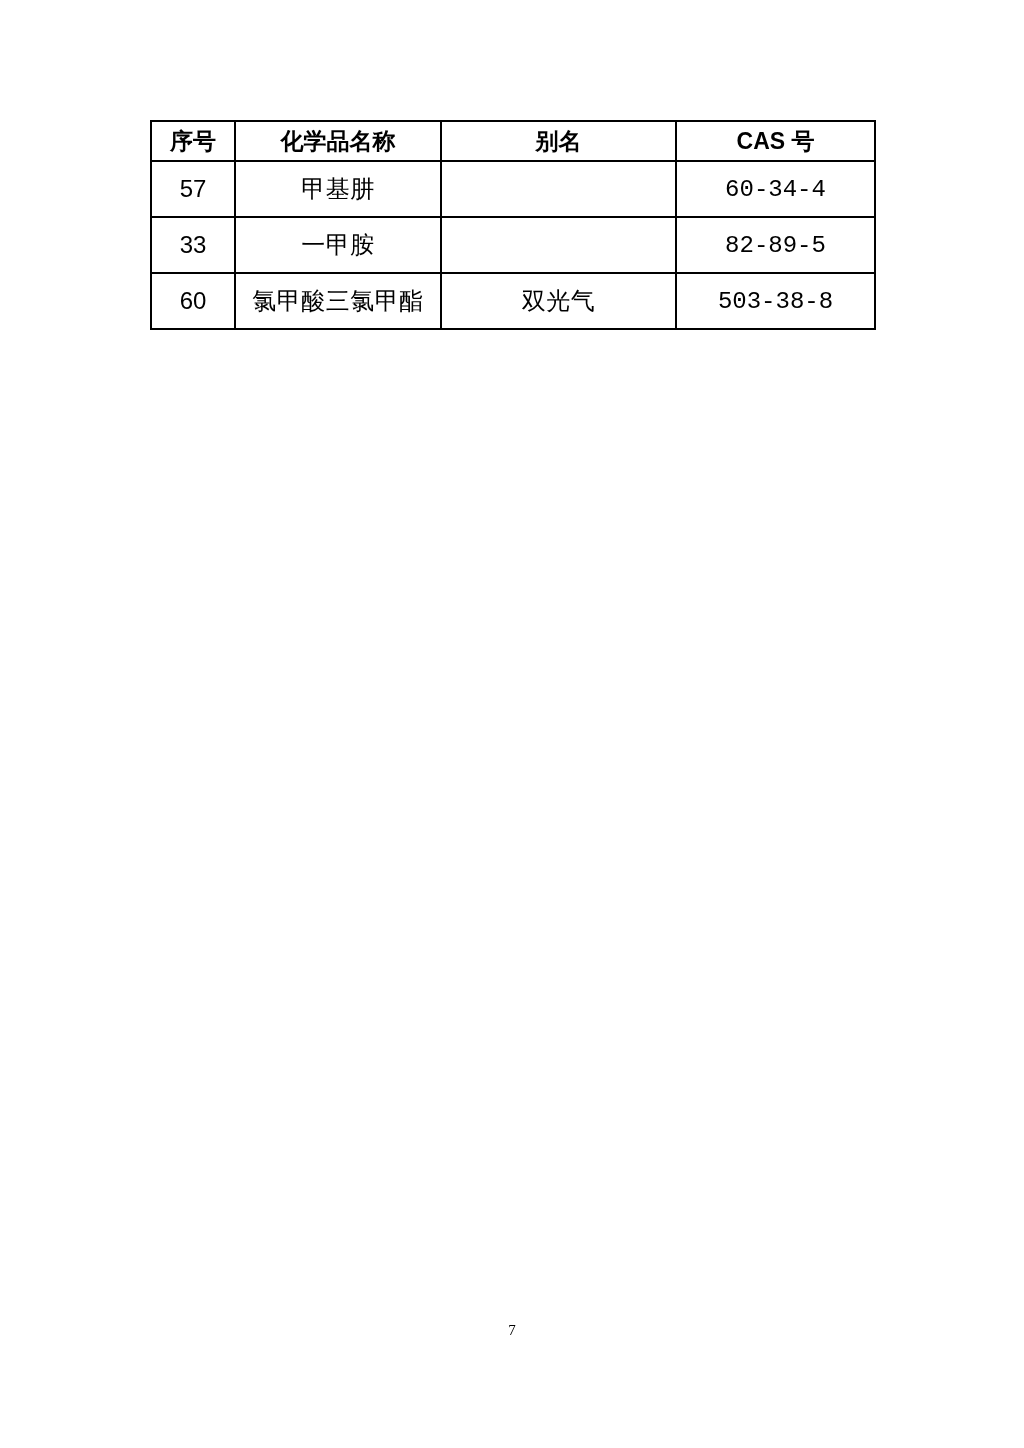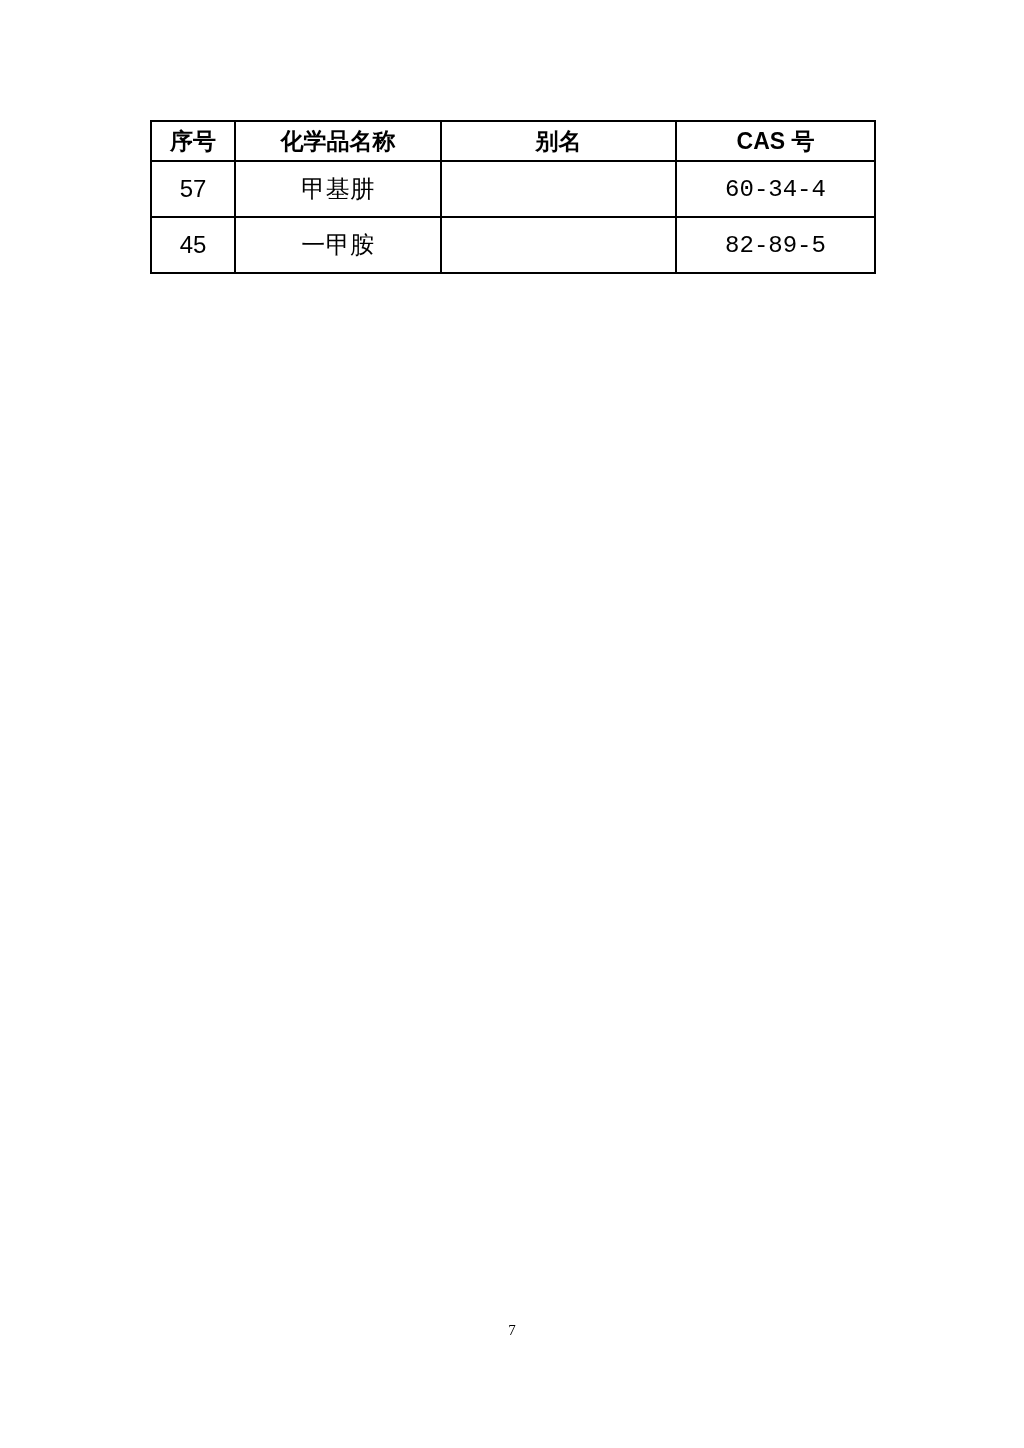--- a/index.html
+++ b/index.html
@@ -94,24 +94,30 @@
         </tr>
       </thead>
       <tbody>
         <tr>
           <td class="cell-index">57</td>
           <td class="cell-name">甲基肼</td>
           <td class="cell-alias"></td>
           <td class="cell-cas">60-34-4</td>
         </tr>
         <tr>
-          <td class="cell-index">45</td>
+          <td class="cell-index">33</td>
           <td class="cell-name">一甲胺</td>
           <td class="cell-alias"></td>
           <td class="cell-cas">82-89-5</td>
+        </tr>
+        <tr>
+          <td class="cell-index">60</td>
+          <td class="cell-name">氯甲酸三氯甲酯</td>
+          <td class="cell-alias">双光气</td>
+          <td class="cell-cas">503-38-8</td>
         </tr>
       </tbody>
     </table>
   </div>
 
   <div class="page-number">7</div>
 
 </div>
 
 </body></html>

